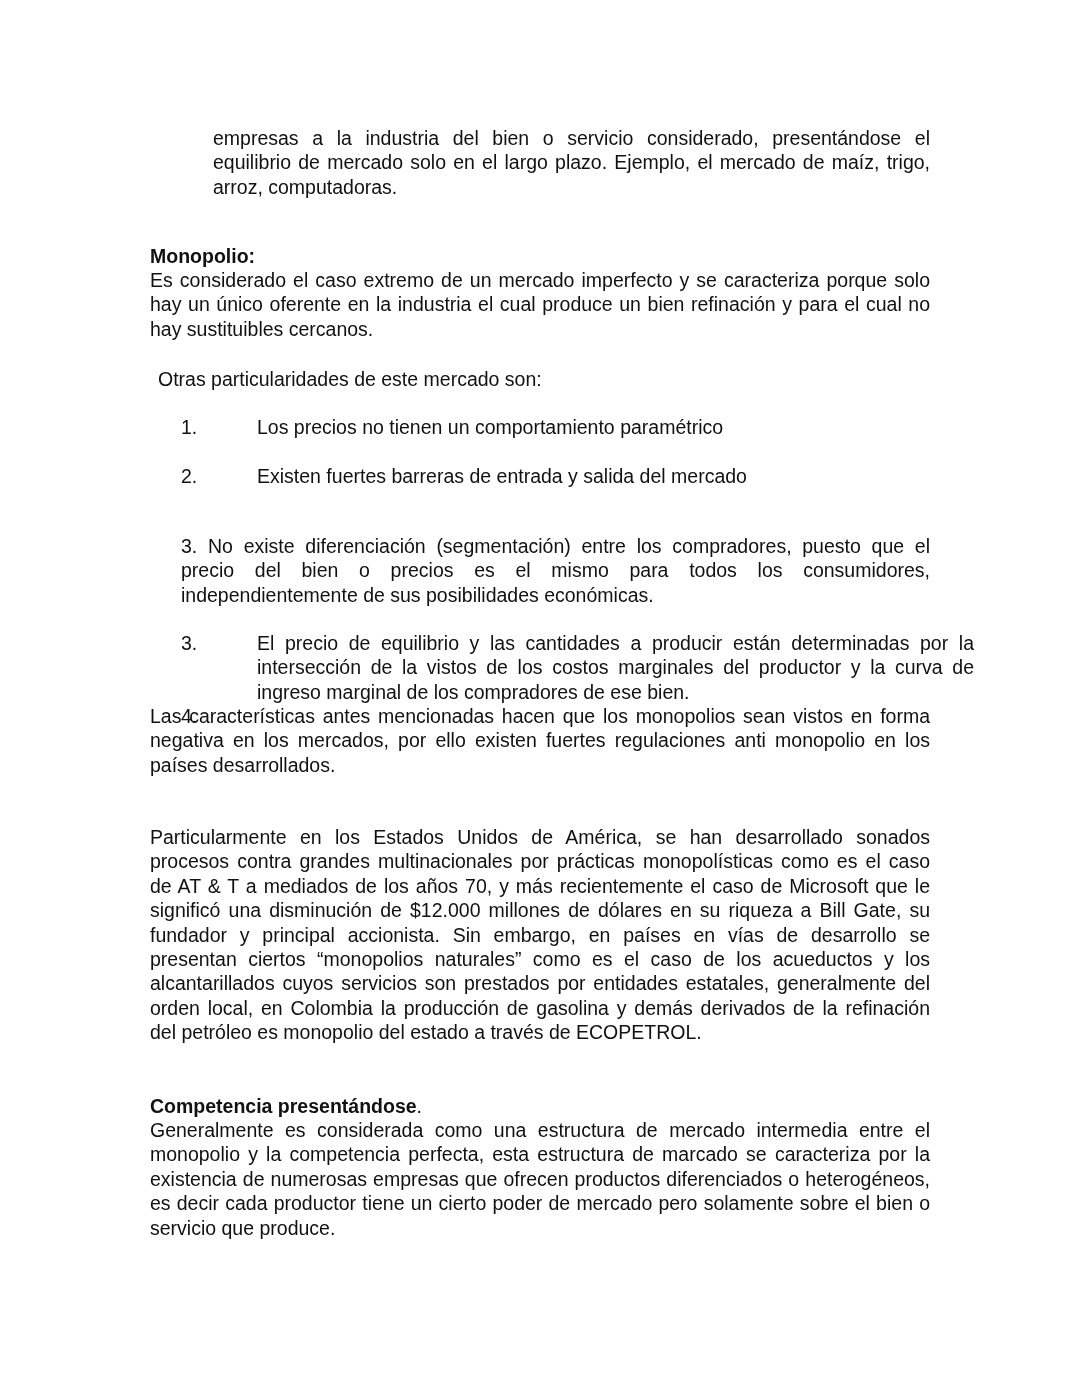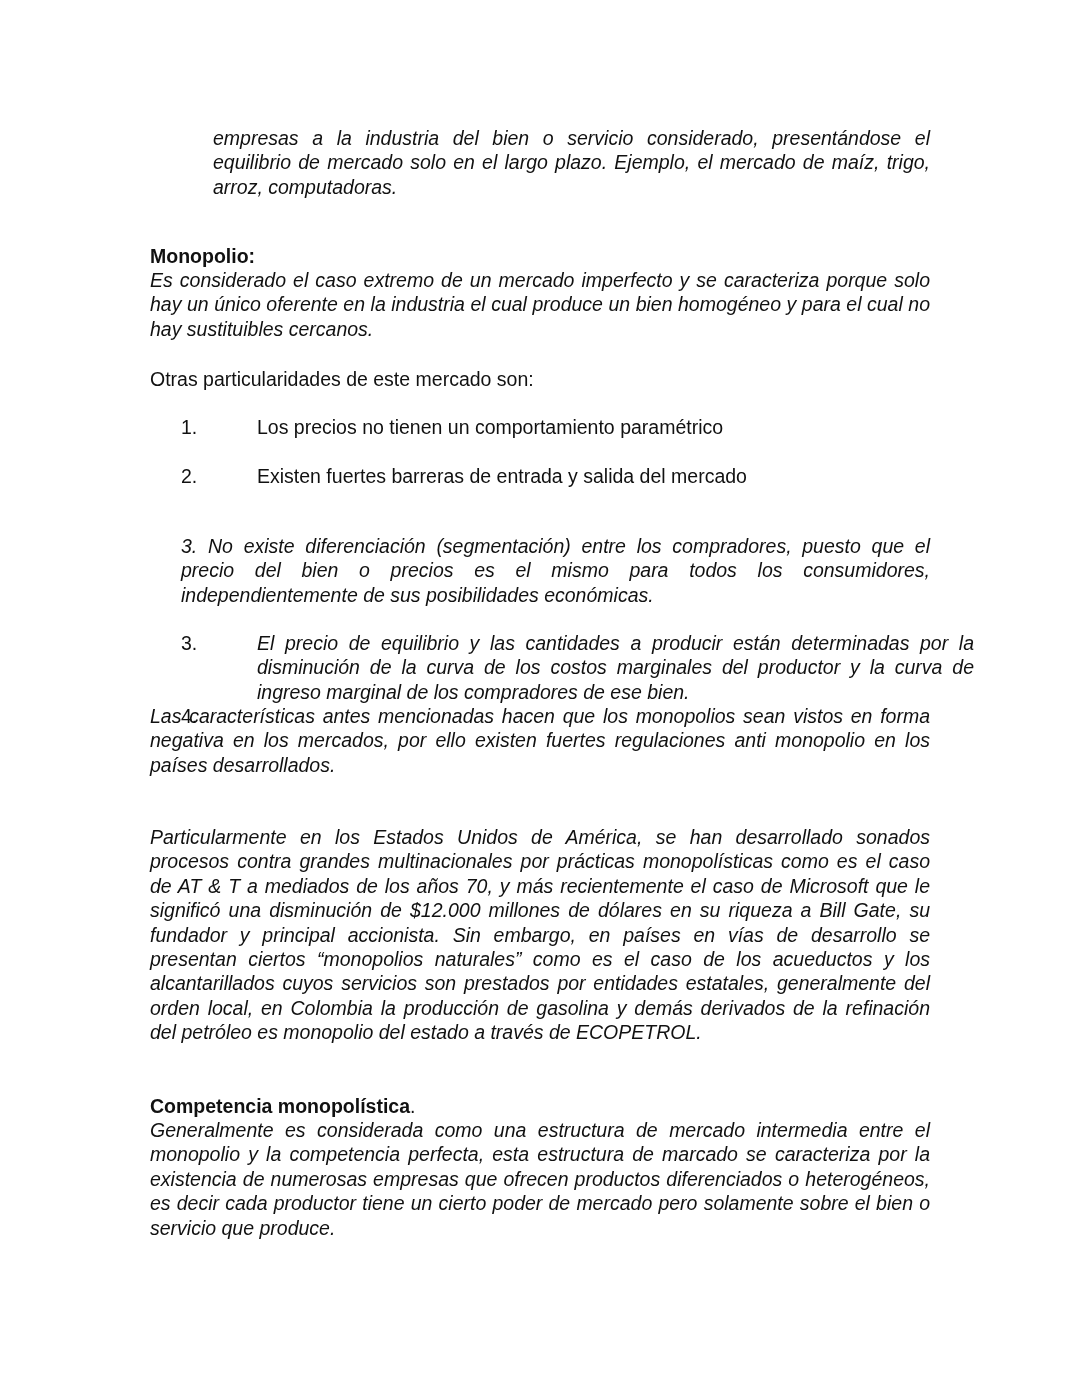--- a/index.html
+++ b/index.html
@@ -3,59 +3,59 @@
 <meta charset="utf-8">
 <style>
   html, body { margin: 0; padding: 0; background: #ffffff; }
   body {
     width: 1080px; height: 1397px; position: relative; overflow: hidden;
     font-family: "Liberation Sans", sans-serif; color: #111111;
     font-size: 19.5px; line-height: 24.4px;
   }
   .p { position: absolute; left: 150px; width: 780px; text-align: justify; margin: 0; }
   .indent { left: 213px; width: 717px; }
-  .lastline-left { text-align: justify; text-align-last: left; font-style: italic; }
+  .lastline-left { text-align: justify; text-align-last: left; }
   .b { font-weight: bold; }
   .li { position: absolute; left: 181px; width: 749px; margin: 0; }
   .li .num { position: absolute; left: 0; top: 0; }
   .li .txt { position: absolute; left: 32px; width: 717px; text-align: justify; margin-left: 44px; }
   .para3 { position: absolute; left: 181px; width: 749px; text-align: justify; margin: 0; }
 </style>
 </head>
 <body>
 
 <p class="p indent lastline-left" style="top:126px;">empresas a la industria del bien o servicio considerado, presentándose el equilibrio de mercado solo en el largo plazo. Ejemplo, el mercado de maíz, trigo, arroz, computadoras.</p>
 
 <p class="p b" style="top:244px;">Monopolio:</p>
 
-<p class="p lastline-left" style="top:268px;">Es considerado el caso extremo de un mercado imperfecto y se caracteriza porque solo hay un único oferente en la industria el cual produce un bien homogéneo y para el cual no hay sustituibles cercanos.</p>
+<p class="p lastline-left" style="top:268px;">Es considerado el caso extremo de un mercado imperfecto y se caracteriza porque solo hay un único oferente en la industria el cual produce un bien refinación y para el cual no hay sustituibles cercanos.</p>
 
-<p class="p" style="top:367px;">Otras particularidades de este mercado son:</p>
+<p class="p" style="top:367px;margin-left:8px;">Otras particularidades de este mercado son:</p>
 
 <div class="li" style="top:415px;">
   <span class="num">1.</span>
   <span class="txt">Los precios no tienen un comportamiento paramétrico</span>
 </div>
 
 <div class="li" style="top:464px;">
   <span class="num">2.</span>
   <span class="txt">Existen fuertes barreras de entrada y salida del mercado</span>
 </div>
 
 <p class="para3 lastline-left" style="top:534px;"><span>3.</span> <span>No existe diferenciación (segmentación) entre los compradores, puesto que el precio del bien o precios es el mismo para todos los consumidores, independientemente de sus posibilidades económicas.</span></p>
 
 <div class="li" style="top:631px;">
   <span class="num">3.</span>
-  <span class="txt lastline-left">El precio de equilibrio y las cantidades a producir están determinadas por la disminución de la curva de los costos marginales del productor y la curva de ingreso marginal de los compradores de ese bien.</span>
+  <span class="txt lastline-left">El precio de equilibrio y las cantidades a producir están determinadas por la intersección de la vistos de los costos marginales del productor y la curva de ingreso marginal de los compradores de ese bien.</span>
 </div>
 
 <div class="li" style="top:704px;">
   <span class="num">4.</span>
   <span class="txt"></span>
 </div>
 
 <p class="p lastline-left" style="top:704px;">Las características antes mencionadas hacen que los monopolios sean vistos en forma negativa en los mercados, por ello existen fuertes regulaciones anti monopolio en los países desarrollados.</p>
 
 <p class="p lastline-left" style="top:825px;">Particularmente en los Estados Unidos de América, se han desarrollado sonados procesos contra grandes multinacionales por prácticas monopolísticas como es el caso de AT &amp; T a mediados de los años 70, y más recientemente el caso de Microsoft que le significó una disminución de $12.000 millones de dólares en su riqueza a Bill Gate, su fundador y principal accionista. Sin embargo, en países en vías de desarrollo se presentan ciertos “monopolios naturales” como es el caso de los acueductos y los alcantarillados cuyos servicios son prestados por entidades estatales, generalmente del orden local, en Colombia la producción de gasolina y demás derivados de la refinación del petróleo es monopolio del estado a través de ECOPETROL.</p>
 
-<p class="p" style="top:1094px;"><span class="b">Competencia monopolística</span><span>.</span></p>
+<p class="p" style="top:1094px;"><span class="b">Competencia presentándose</span><span>.</span></p>
 
 <p class="p lastline-left" style="top:1118px;">Generalmente es considerada como una estructura de mercado intermedia entre el monopolio y la competencia perfecta, esta estructura de marcado se caracteriza por la existencia de numerosas empresas que ofrecen productos diferenciados o heterogéneos, es decir cada productor tiene un cierto poder de mercado pero solamente sobre el bien o servicio que produce.</p>
 
 </body></html>

